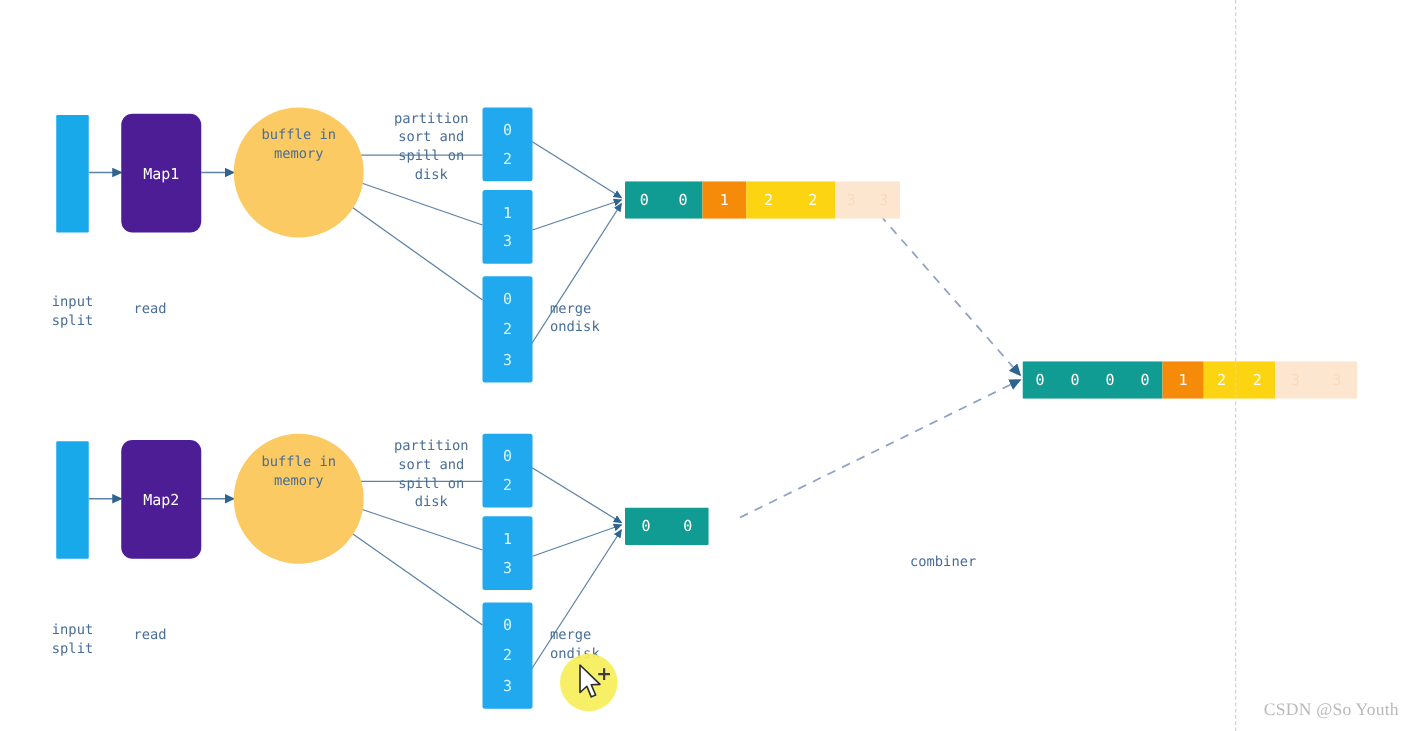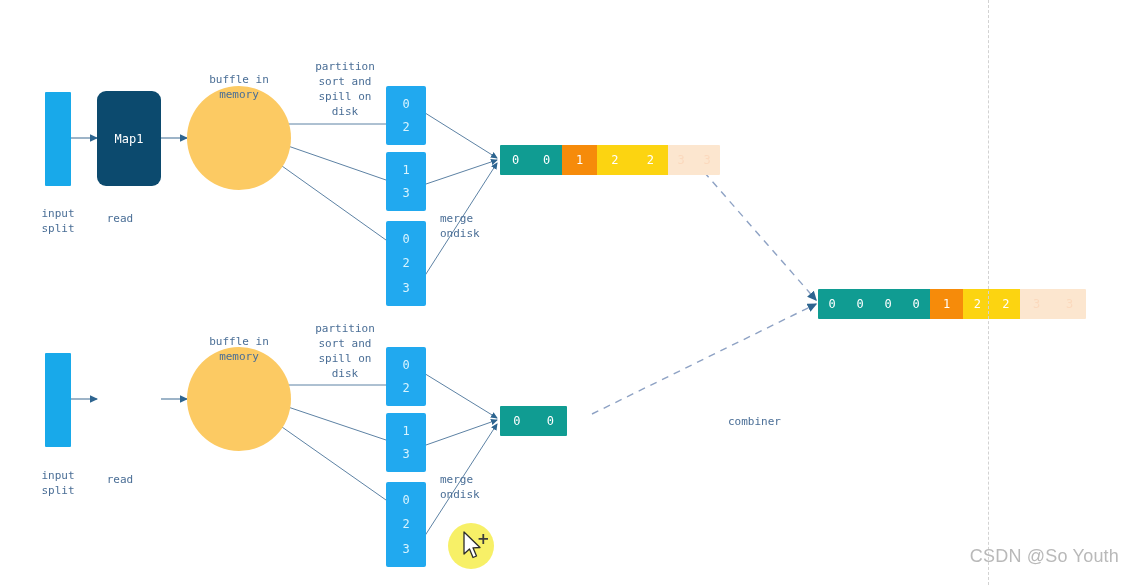--- a/index.html
+++ b/index.html
@@ -25,40 +25,41 @@
     pointer-events: none;
   }
   .lbl {
     position: absolute;
     color: #4a6e96;
     font-family: "DejaVu Sans Mono", monospace;
     font-size: 11px;
     line-height: 15px;
     white-space: pre;
     letter-spacing: 0px;
+    margin-top: 28px;
   }
   .lbl.ctr { text-align: center; }
   .hdr-text {
     position: absolute;
     left: 14px;
     top: 14px;
     color: #4a6e96;
     font-family: "DejaVu Sans Mono", monospace;
     font-size: 11.5px;
     line-height: 16px;
     white-space: pre;
   }
   .split-bar {
     position: absolute;
     background: #18a9ea;
     border-radius: 1px;
   }
   .map-box {
     position: absolute;
-    background: #0c4a6e;
+    background: #4c1d95;
     border-radius: 9px;
     color: #ffffff;
     font-family: "DejaVu Sans Mono", monospace;
     font-size: 12px;
     display: flex;
     align-items: center;
     justify-content: center;
   }
   .buffer-circle {
     position: absolute;
@@ -99,24 +100,24 @@
   .divider {
     position: absolute;
     top: 0;
     height: 585px;
     width: 0;
     border-left: 1px dashed #d2d2d2;
   }
   .watermark {
     position: absolute;
     right: 12px;
-    bottom: 18px;
+    bottom: 8px;
     color: #b9b9b9;
-    font-family: Liberation Sans, sans-serif;
-    font-size: 18px;
+    font-family: Liberation Serif, serif;
+    font-size: 14px;
     letter-spacing: 0.2px;
   }
   .cursor-halo {
     position: absolute;
     width: 46px;
     height: 46px;
     border-radius: 50%;
     background: #f6ef5a;
     opacity: 0.92;
   }
@@ -218,20 +219,23 @@
     <div class="seg" style="background:#fce6cf; width:52px; color:#fbd9bd;">
       <span style="width:50%; text-align:center;">3</span>
       <span style="width:50%; text-align:center;">3</span>
     </div>
   </div>
 
   <div class="split-bar" style="left:45px; top:353px; width:26px; height:94px;"></div>
   <div class="lbl ctr" style="left:30px; top:468px; width:56px;">input
 split</div>
 
+  <div class="map-box" style="left:97px; top:352px; width:64px; height:95px;">
+    <span>Map2</span>
+  </div>
   <div class="lbl ctr" style="left:92px; top:472px; width:56px;">read</div>
 
   <div class="buffer-circle" style="left:187px; top:347px; width:104px; height:104px;"></div>
   <div class="lbl ctr" style="left:192px; top:334px; width:94px;">buffle in
 memory</div>
 
   <div class="lbl ctr" style="left:300px; top:321px; width:90px;">partition
 sort and
 spill on
 disk</div>

